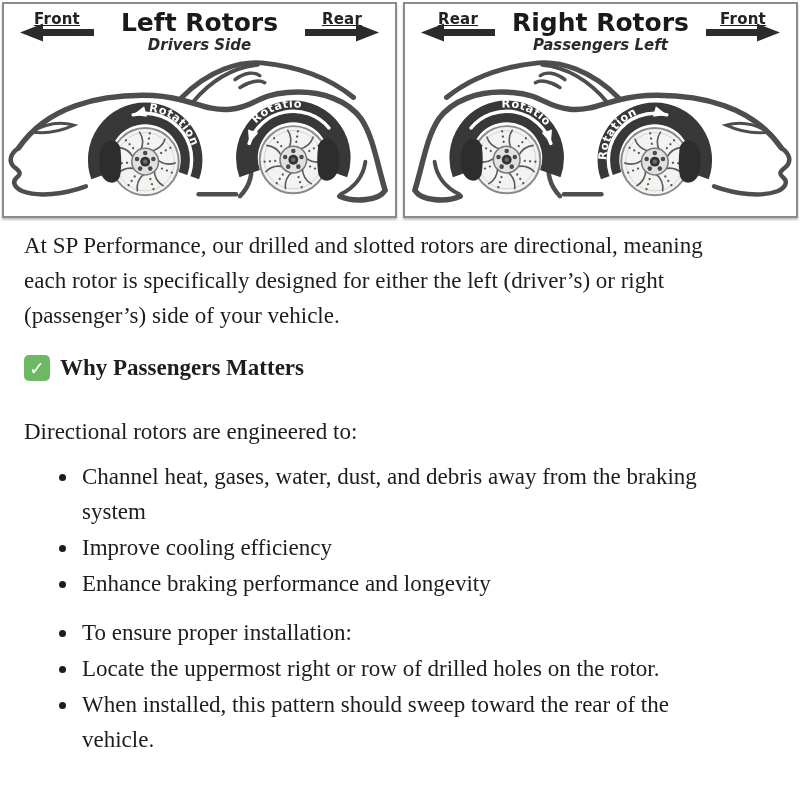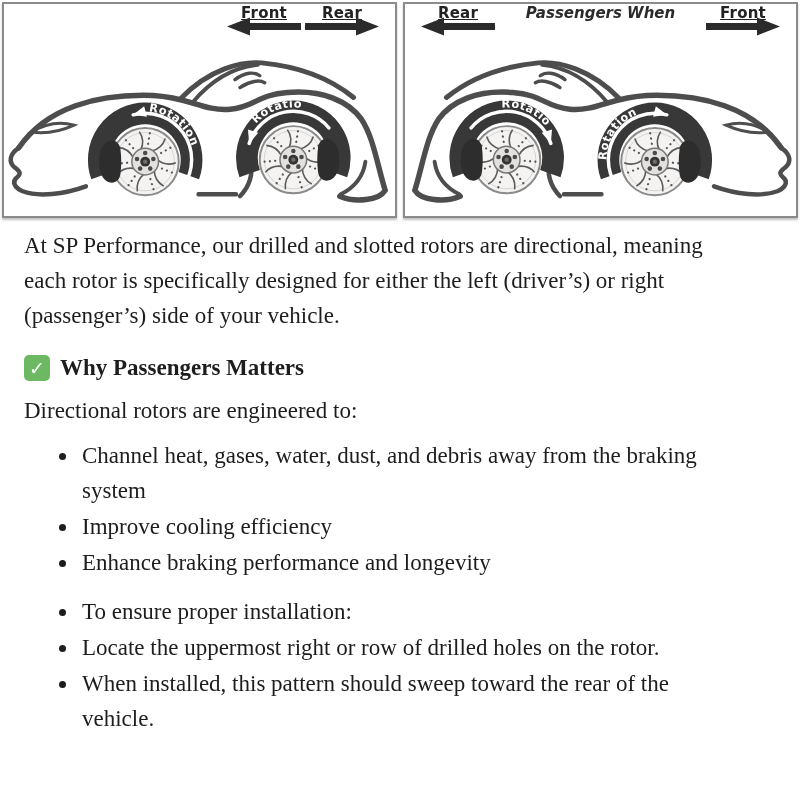--- a/index.html
+++ b/index.html
@@ -2,36 +2,36 @@
 <html><head>
 <meta charset="utf-8">
 <style>
   * { margin:0; padding:0; box-sizing:border-box; }
   html,body { width:800px; background:#ffffff; font-family:"Liberation Serif", serif; color:#1d1d1d; overflow:hidden; }
 
   
   .panels { display:flex; gap:6px; padding:2px 2px 0 2px; }
   .panel { flex:1; border:2px solid #8b8b8b; background:#fff; height:216px; overflow:hidden;
            box-shadow:0 2px 2px rgba(0,0,0,.25); }
-  .p-header { display:flex; justify-content:flex-end; align-items:flex-start; padding:0 14px 0 14px; height:52px; }
+  .p-header { display:flex; justify-content:center; align-items:flex-start; padding:6px 14px 0 14px; height:52px; }
   .dir { display:flex; flex-direction:column; align-items:center; width:78px; }
   .dir-label { font-family:"DejaVu Sans", sans-serif; font-weight:bold; font-size:15px; color:#222;
                text-decoration:underline; margin-bottom:-5px; letter-spacing:.2px; }
   .dir svg { display:block; }
   .p-titles { text-align:center; flex:1; }
   .p-title { font-family:"DejaVu Sans", sans-serif; font-weight:bold; font-size:25px; line-height:26px; color:#1a1a1a; }
   .p-sub { font-family:"DejaVu Sans", sans-serif; font-weight:bold; font-style:italic; font-size:15px; color:#2a2a2a; }
   .car-svg { display:block; width:100%; height:158px; }
 
   
   .content { padding:10px 31px 0 24px; }
   .intro { font-size:23px; line-height:35px; max-width:712px; }
   .sec-head { display:flex; align-items:center; gap:10px; margin-top:22px; font-size:23px; }
   .sec-head.bold { font-weight:bold; }
-  .lead { margin-top:17px; font-size:23px; }
+  .lead { margin-top:38px; font-size:23px; }
   ul { margin:14px 0 0 0; padding-left:43px; max-width:700px; }
   li { font-size:23px; line-height:35px; padding-left:3px; margin:1px 12px; }
 
   .emoji-check { display:inline-flex; width:26px; height:26px; background:#6cb863; border-radius:5px;
                  color:#ffffff; font-family:"DejaVu Sans", sans-serif; font-weight:bold; font-size:19px;
                  align-items:center; justify-content:center; flex:0 0 auto; }
   .hidden-defs { position:absolute; width:0; height:0; }
 </style>
 </head>
 <body>
@@ -150,20 +150,24 @@
 <div class="panels">
 
   <div class="panel">
     <div class="p-header">
       <div class="dir">
         <span class="dir-label">Front</span>
         <svg width="74" height="19" viewBox="0 0 74 19">
           <polygon points="0,9.5 23,0.5 23,6 74,6 74,13 23,13 23,18.5" fill="#2b2b2b"></polygon>
         </svg>
       </div>
+      <div class="p-titles">
+        <div class="p-title">Left Rotors</div>
+        <div class="p-sub">Drivers Side</div>
+      </div>
       <div class="dir">
         <span class="dir-label">Rear</span>
         <svg width="74" height="19" viewBox="0 0 74 19">
           <polygon points="74,9.5 51,0.5 51,6 0,6 0,13 51,13 51,18.5" fill="#2b2b2b"></polygon>
         </svg>
       </div>
     </div>
     <svg class="car-svg" viewBox="0 0 390 160">
       <use href="#car-art"></use>
       <g fill="none" stroke="#ffffff" stroke-width="3.5" stroke-linecap="round">
@@ -187,21 +191,22 @@
 
   <div class="panel">
     <div class="p-header">
       <div class="dir">
         <span class="dir-label">Rear</span>
         <svg width="74" height="19" viewBox="0 0 74 19">
           <polygon points="0,9.5 23,0.5 23,6 74,6 74,13 23,13 23,18.5" fill="#2b2b2b"></polygon>
         </svg>
       </div>
       <div class="p-titles">
-        <div class="p-sub">Passengers When</div>
+        <div class="p-title">Right Rotors</div>
+        <div class="p-sub">Passengers Left</div>
       </div>
       <div class="dir">
         <span class="dir-label">Front</span>
         <svg width="74" height="19" viewBox="0 0 74 19">
           <polygon points="74,9.5 51,0.5 51,6 0,6 0,13 51,13 51,18.5" fill="#2b2b2b"></polygon>
         </svg>
       </div>
     </div>
     <svg class="car-svg" viewBox="0 0 390 160">
       <g transform="translate(390,0) scale(-1,1)">

